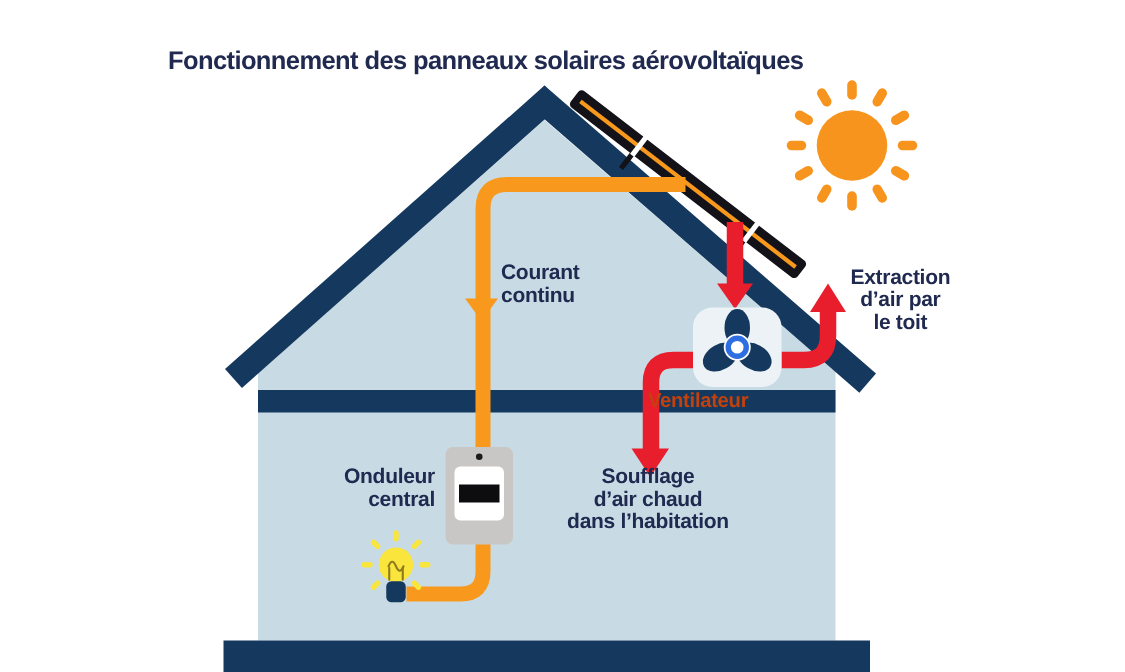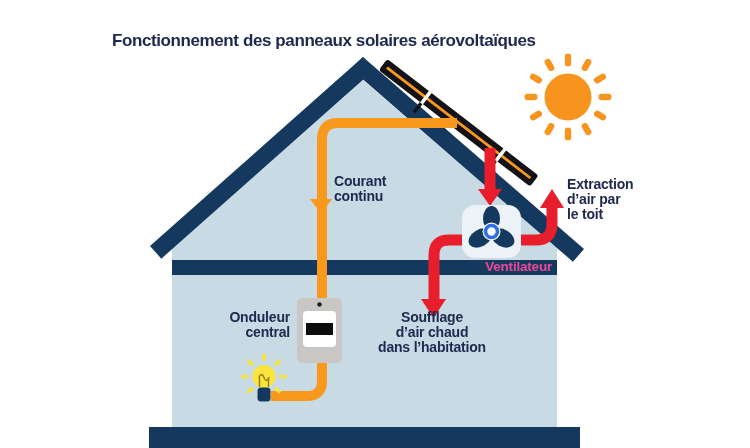--- a/index.html
+++ b/index.html
@@ -6,22 +6,22 @@
   #stage{position:relative;width:750px;height:448px;background:#fff;overflow:hidden;
          font-family:"Liberation Sans",sans-serif;}
   #art{position:absolute;left:0;top:0;}
   .lbl{position:absolute;font-weight:bold;color:var(--text,#20294F);font-size:14px;
        line-height:15px;white-space:pre-line;letter-spacing:-0.2px;}
   .title{position:absolute;left:112px;top:31px;font-weight:bold;font-size:17px;
          letter-spacing:-0.4px;color:var(--text,#20294F);white-space:nowrap;}
   .lbl-panels{left:392px;top:57px;width:130px;text-align:center;}
   .lbl-dc{left:334px;top:135px;text-align:left;margin-top:39px;}
   .lbl-hotair{left:404px;top:175px;width:70px;text-align:right;}
-  .lbl-extraction{left:567px;top:177px;text-align:left;}
-  .lbl-fan{left:432px;top:259px;width:120px;text-align:right;color:#ec4899;
+  .lbl-extraction{left:567px;top:177px;text-align:center;}
+  .lbl-fan{left:432px;top:259px;width:120px;text-align:left;color:#c2410c;
            font-size:13.5px;line-height:16px;}
   .lbl-blowing{left:352px;top:310px;width:160px;text-align:center;}
   .lbl-inverter{left:190px;top:310px;width:100px;text-align:right;}
   
   .f-navy{fill:var(--navy,#15395E);}
   .f-wall{fill:var(--wall,#C8DBE5);}
   .f-sun{fill:var(--sun,#F7941D);}
   .f-orange{fill:var(--orange,#F8991D);}
   .s-orange{fill:none;stroke:var(--orange,#F8991D);stroke-width:10;}
   .f-red{fill:var(--red,#E81E2C);}

